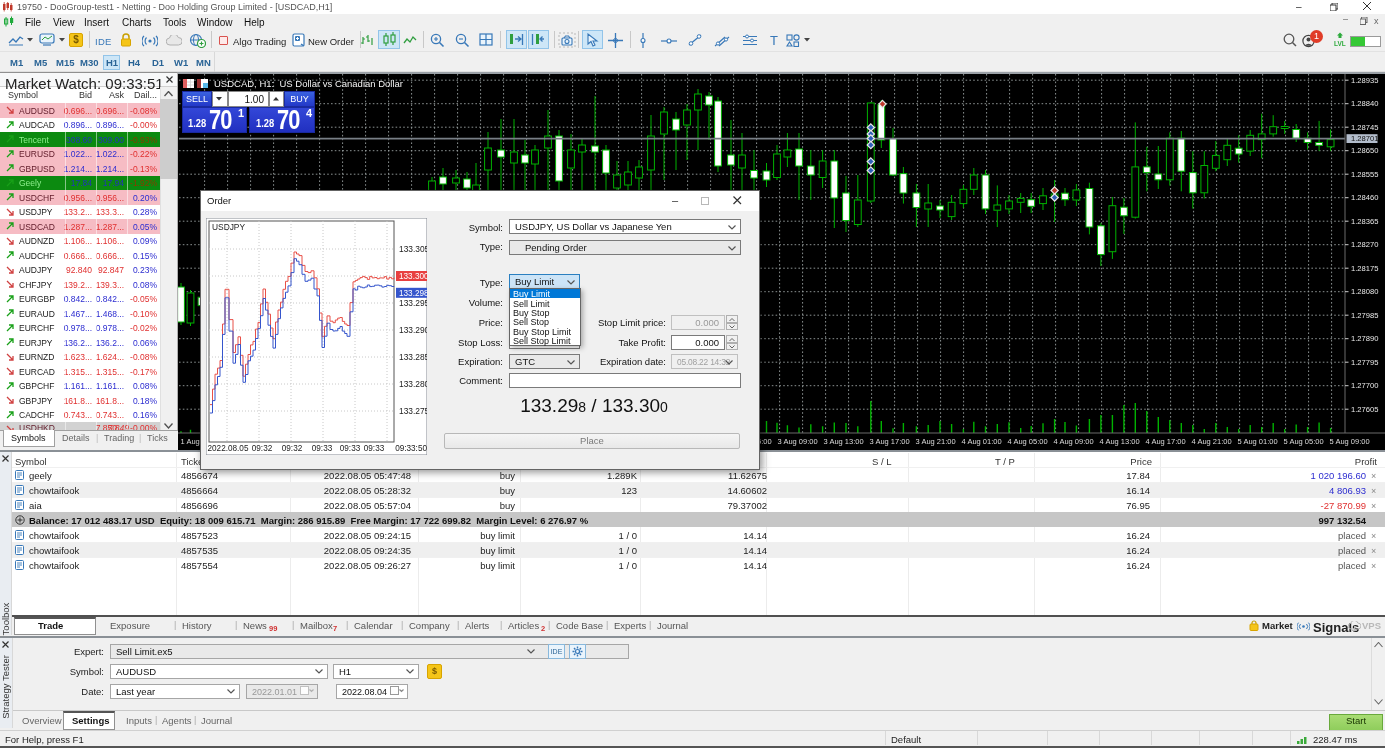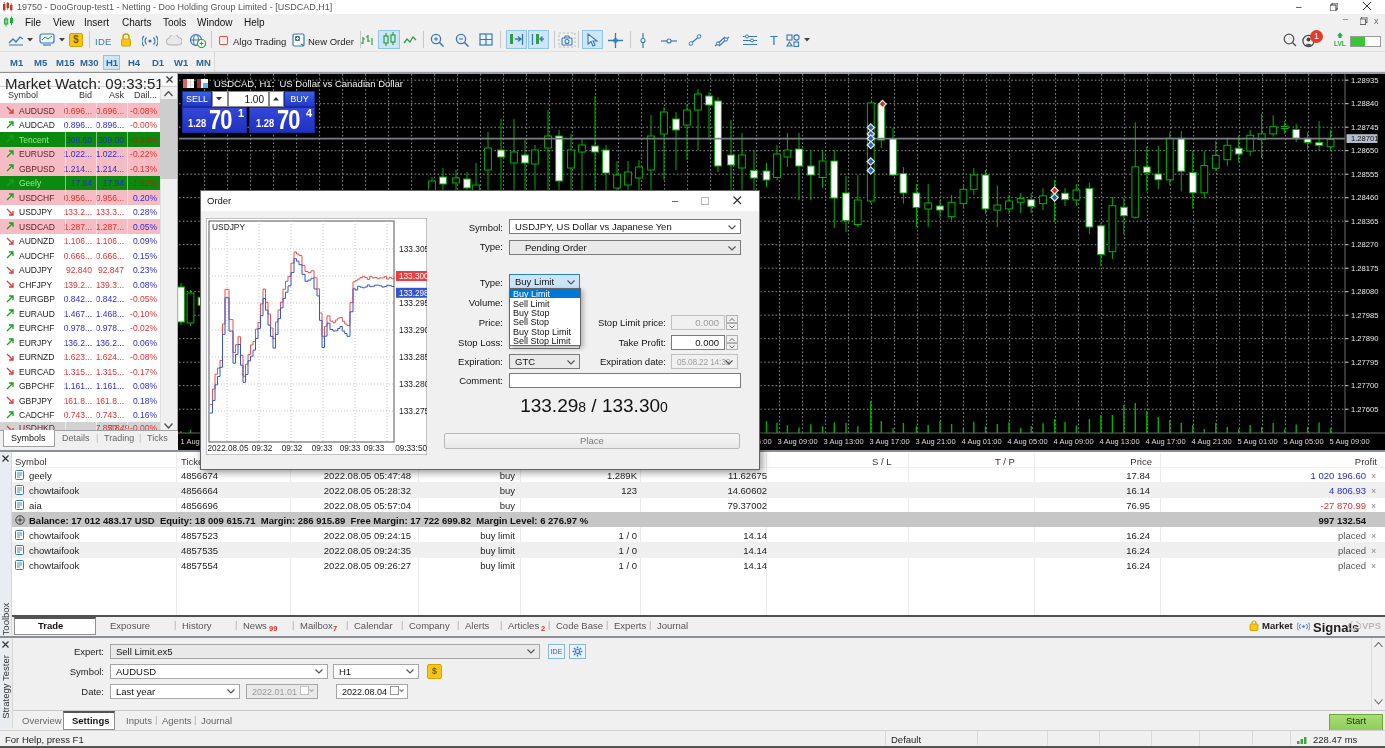--- a/index.html
+++ b/index.html
@@ -791,21 +791,21 @@
     <path d="M6.5 5 V9.5 M4.5 9.5 H8.5" stroke="#b8b8b8" stroke-width="1"></path>
   </svg>
 <div style="position:absolute;left:1362px;top:620px;font-size:9.5px;color:#b8b8b8;white-space:nowrap;"><b>VPS</b></div>
 <div style="position:absolute;left:0px;top:635.5px;width:1385px;height:95px;background:#f0f0f0;border-top:2px solid #8a9096;"></div>
 <div style="position:absolute;left:0px;top:638px;width:13px;height:90px;background:#e9edf2;border-right:1px solid #d8d8d8;z-index:4;"></div>
 <svg width="8" height="8" style="position:absolute;left:2px;top:641px;z-index:6">
     <path d="M0.5 0.5 L6.5 6.5 M6.5 0.5 L0.5 6.5" stroke="#333" stroke-width="1.2"></path>
   </svg>
 <div style="position:absolute;left:-44px;top:681px;width:100px;height:12px;transform:rotate(-90deg);transform-origin:center;font-size:9.5px;color:#333;text-align:center;z-index:5;">Strategy Tester</div>
 <div style="position:absolute;right:1281px;top:646px;font-size:9.5px;color:#222;white-space:nowrap;text-align:right;">Expert:</div>
-<div style="position:absolute;left:110px;top:643.5px;width:430px;height:15px;background:#e9e9e9;border:1px solid #a6a6a6;font-size:9.5px;color:#111;line-height:13px;padding-left:5px;white-space:nowrap;overflow:hidden;">Sell Limit.ex5</div>
+<div style="position:absolute;left:110px;top:643.5px;width:519px;height:15px;background:#e9e9e9;border:1px solid #a6a6a6;font-size:9.5px;color:#111;line-height:13px;padding-left:5px;white-space:nowrap;overflow:hidden;">Sell Limit.ex5</div>
 <svg width="8" height="5" style="position:absolute;left:527px;top:649.0px">
     <path d="M0.5 0.5 L4 4 L7.5 0.5" stroke="#555" stroke-width="1.2" fill="none"></path>
   </svg>
 <div style="position:absolute;left:548px;top:643.5px;width:17px;height:15px;background:#eaf4fc;border:1px solid #88b8dc;color:#2a6496;font-size:7px;text-align:center;line-height:14px;">IDE</div>
 <div style="position:absolute;left:569px;top:643.5px;width:17px;height:15px;background:#eaf4fc;border:1px solid #88b8dc;"></div>
 <svg width="11" height="11" style="position:absolute;left:572px;top:645.5px">
     <circle cx="5.5" cy="5.5" r="2" fill="none" stroke="#3878b8" stroke-width="1.2"></circle>
     <g stroke="#3878b8" stroke-width="1.4">
       <path d="M5.5 0.5 V2.5 M5.5 8.5 V10.5 M0.5 5.5 H2.5 M8.5 5.5 H10.5 M2 2 L3.4 3.4 M7.6 7.6 L9 9 M9 2 L7.6 3.4 M3.4 7.6 L2 9"></path>
     </g>

